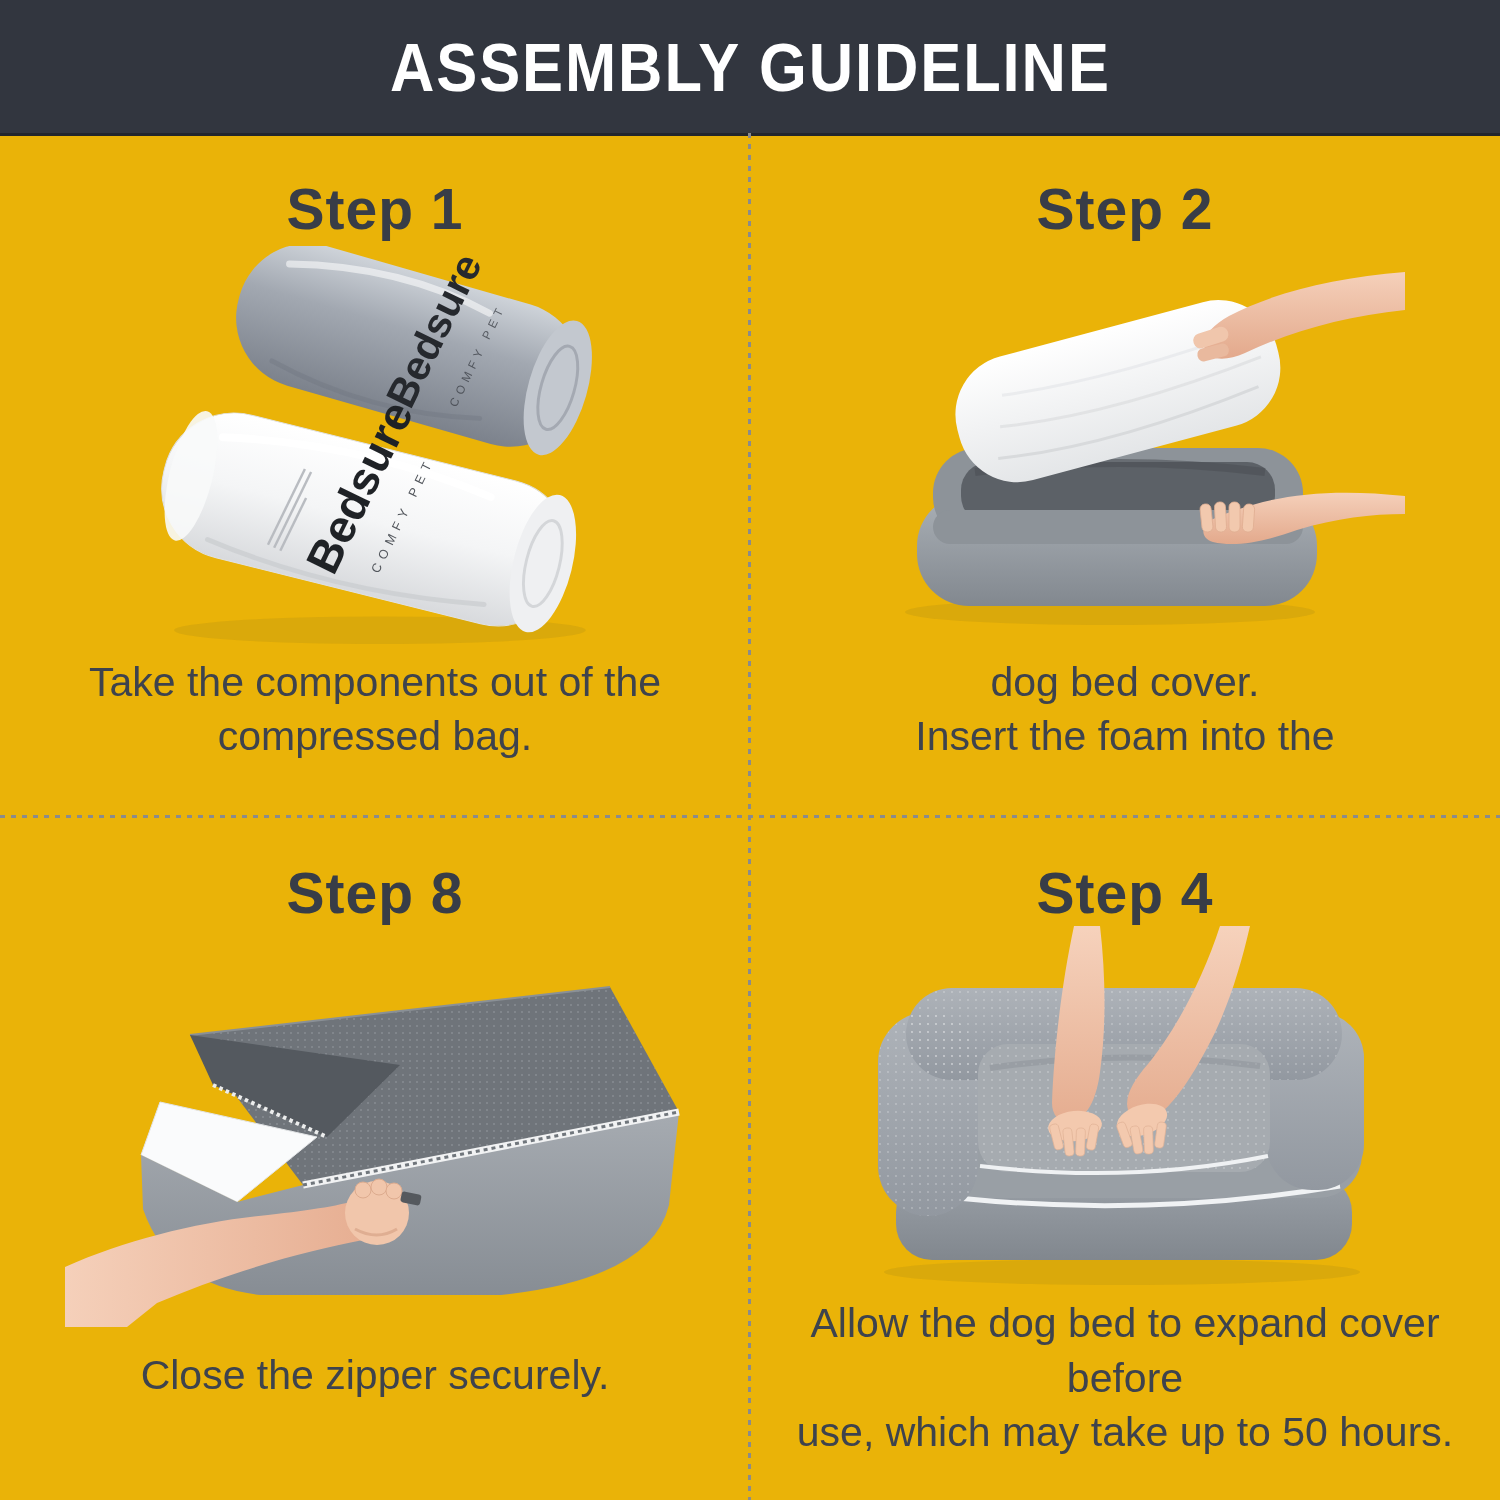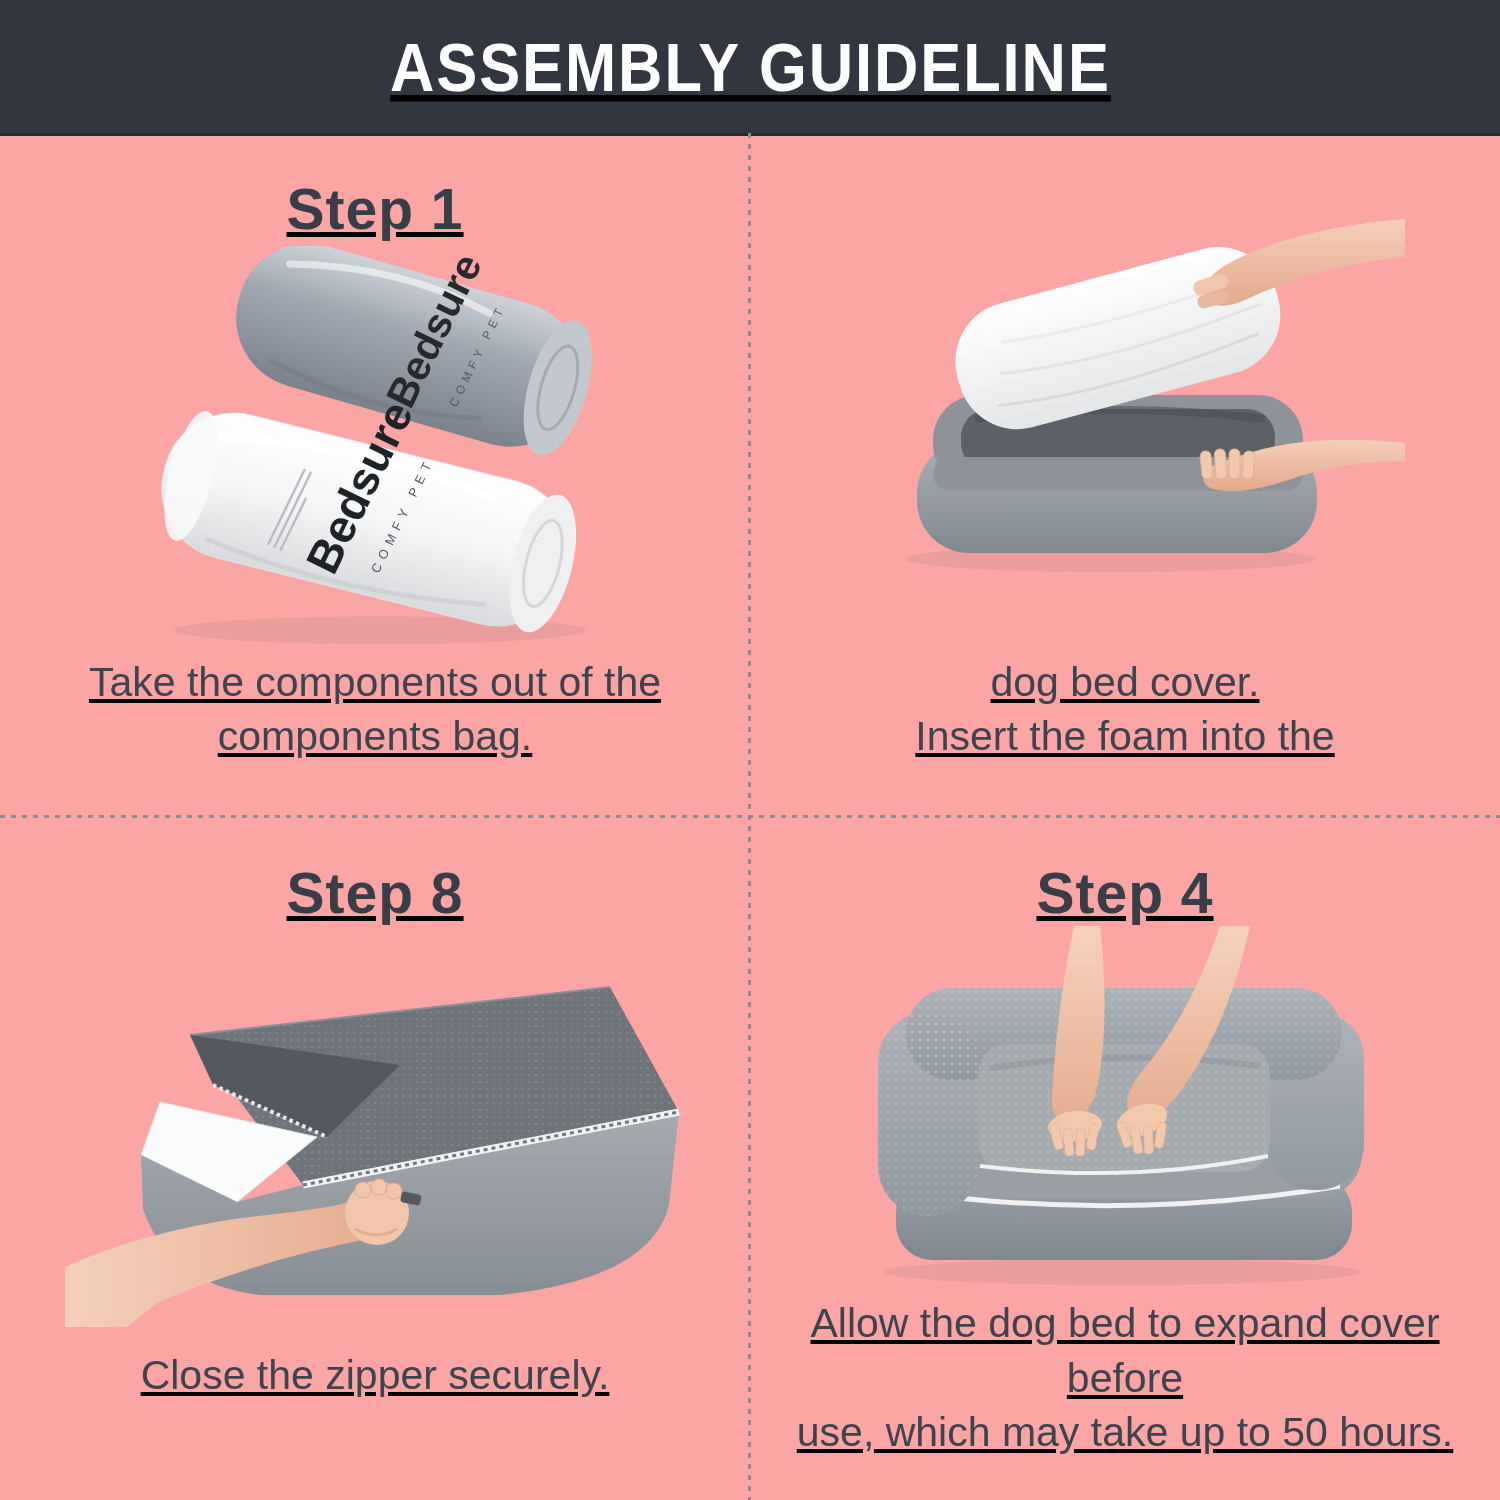--- a/index.html
+++ b/index.html
@@ -1,17 +1,17 @@
 <!DOCTYPE html>
 <html><head>
 <meta charset="utf-8">
 <style>
   html,body{margin:0;padding:0;background:#ffffff;}
   body{width:1500px;height:1500px;font-family:"Liberation Sans",sans-serif;}
-  .canvas{position:relative;width:1500px;height:1500px;background:#fca5a5;overflow:hidden;text-decoration:underline;}
+  .canvas{position:relative;width:1500px;height:1500px;background:#eab308;overflow:hidden;}
   .banner{height:133px;background:#32363f;border-bottom:3px solid #23262c;
           display:flex;align-items:center;justify-content:center;}
   .banner h1{margin:0;color:#ffffff;font-size:64px;font-weight:700;letter-spacing:2px;
              transform:scaleY(1.08) scaleX(.96);}
   .grid{display:grid;grid-template-columns:750px 750px;grid-template-rows:684px 680px;}
   .quad{display:flex;flex-direction:column;align-items:center;width:750px;}
   .step-title{margin:40px 0 0 0;font-size:57px;font-weight:700;color:#383d47;letter-spacing:1px;}
   .img-wrap{flex:1;display:flex;align-items:center;justify-content:center;width:100%;}
   .caption{margin:0 0 56px 0;min-height:96px;text-align:center;font-size:41px;line-height:1.33;
            color:#3e434d;font-weight:400;}
@@ -71,25 +71,26 @@
                 <rect y="7" width="86" height="2.5"></rect>
                 <rect y="14" width="60" height="2.5"></rect>
             </g>
             <text transform="translate(224 346) rotate(-78)" font-size="47" font-weight="bold" fill="#1f2226">Bedsure</text>
             <text transform="translate(268 332) rotate(-78)" font-size="13" letter-spacing="6" fill="#53575d">COMFY PET</text>
           </g>
         </svg>
       </div>
       <p class="caption">
         <span>Take the components out of the</span>
-        <span>components bag.</span>
-      </p>
-    </section>
-
-    <section class="quad">
+        <span>compressed bag.</span>
+      </p>
+    </section>
+
+    <section class="quad">
+      <h2 class="step-title">Step 2</h2>
       <div class="img-wrap">
         <svg width="560" height="380" viewBox="0 0 560 380">
           <defs>
             <linearGradient id="g2bed" x1="0" y1="0" x2="0" y2="1">
               <stop offset="0" stop-color="#aab0b6"></stop>
                 <stop offset="1" stop-color="#82888f"></stop>
             </linearGradient>
             <linearGradient id="g2foam" x1="0" y1="0" x2="0" y2="1">
               <stop offset="0" stop-color="#ffffff"></stop>
                 <stop offset="1" stop-color="#e4e6e8"></stop>

